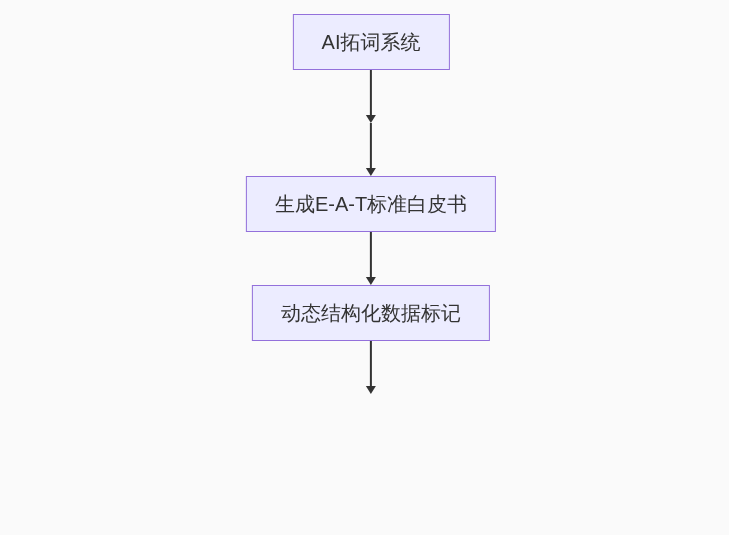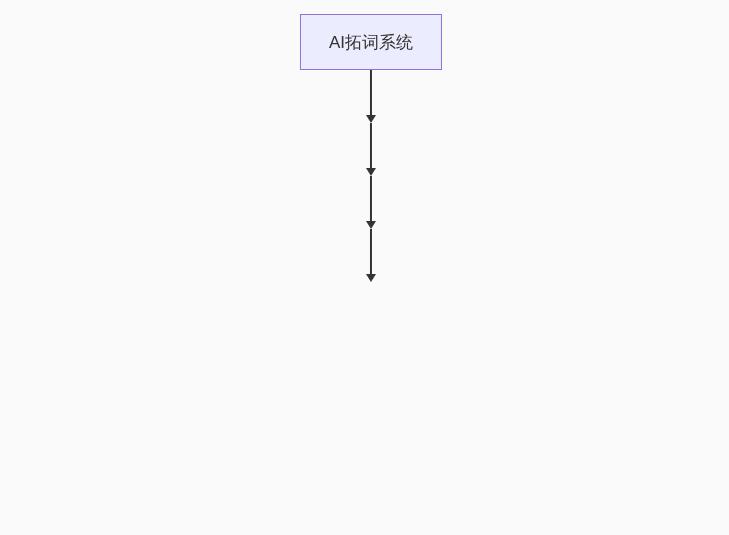--- a/index.html
+++ b/index.html
@@ -28,21 +28,21 @@
     height: 56px;
     padding: 0 28px;
     display: flex;
     align-items: center;
     justify-content: center;
     background: var(--node-fill, #ececff);
     border: 1px solid var(--node-border, #9370db);
     white-space: nowrap;
   }
   .node-label {
-    font-size: 17px;
+    font-size: 20px;
     color: var(--text, #333333);
     line-height: 1;
   }
   .arrow {
     display: flex;
     flex-direction: column;
     align-items: center;
     height: 53px;
   }
   .arrow .shaft {
@@ -72,26 +72,32 @@
       <div class="shaft"></div>
       <div class="head"></div>
     </div>
 
 
     <div class="arrow">
       <div class="shaft"></div>
       <div class="head"></div>
     </div>
 
+    <div class="node">
+      <span class="node-label">生成E-A-T标准白皮书</span>
+    </div>
 
     <div class="arrow">
       <div class="shaft"></div>
       <div class="head"></div>
     </div>
 
+    <div class="node">
+      <span class="node-label">动态结构化数据标记</span>
+    </div>
 
     <div class="arrow">
       <div class="shaft"></div>
       <div class="head"></div>
     </div>
 
 
   </div>
 </div>
 

